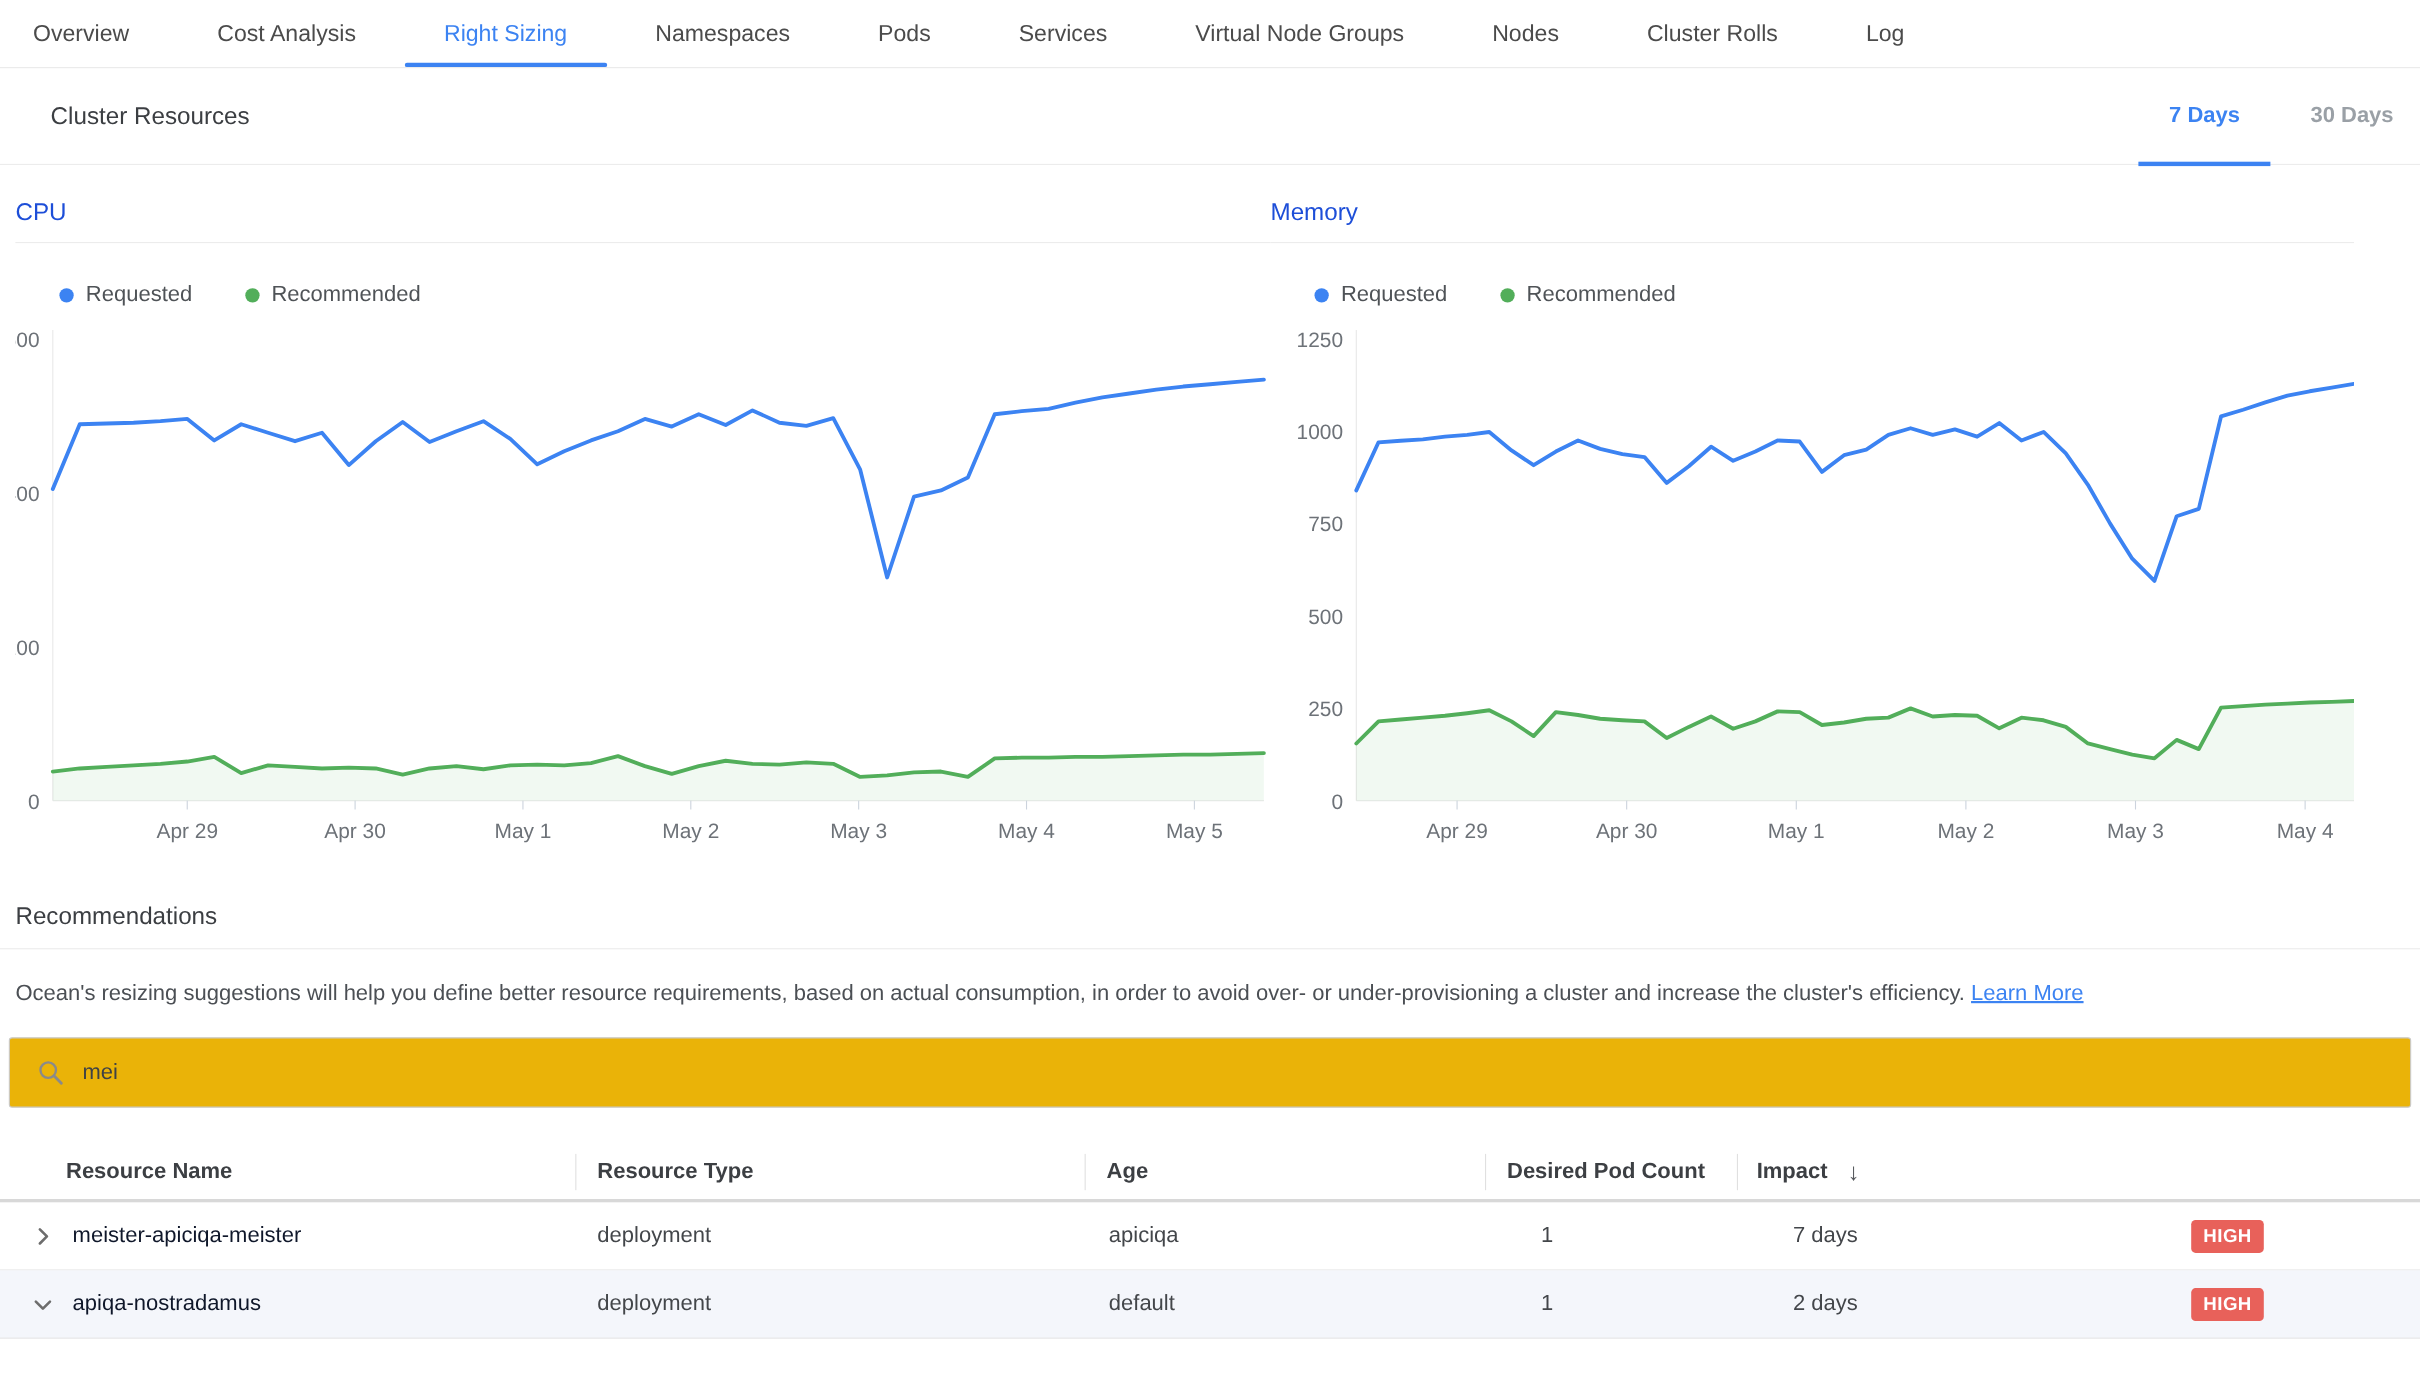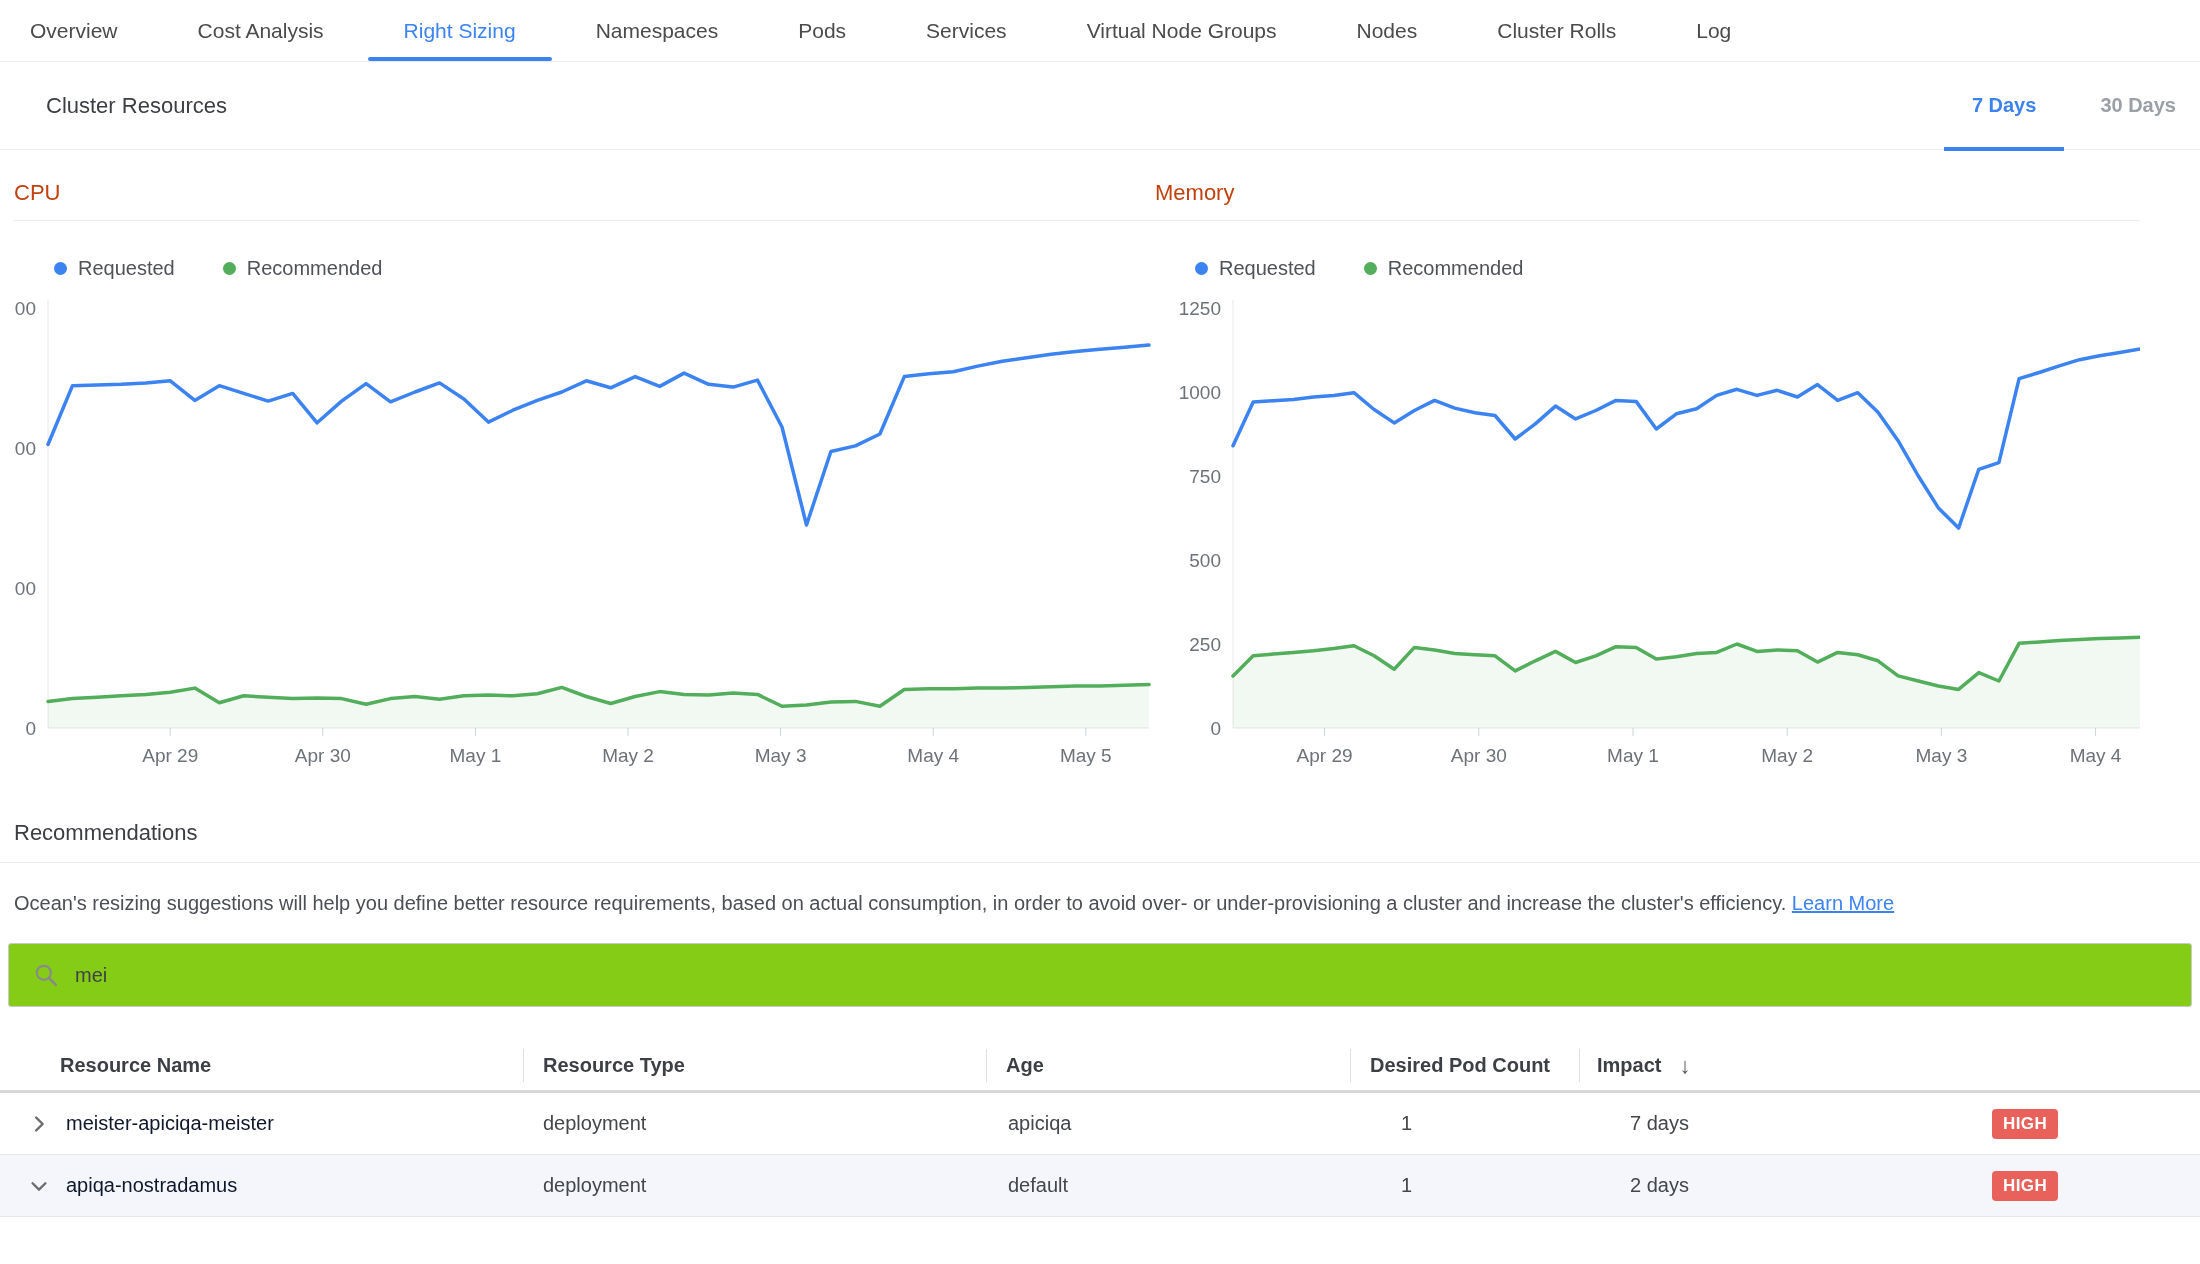--- a/index.html
+++ b/index.html
@@ -24,36 +24,36 @@
     color:#9aa0a6; cursor:pointer; position:relative; }
   .range-opt.selected { color:#3c83f2; }
   .range-opt.selected::after { content:""; position:absolute; left:-28px; right:-28px;
     bottom:-2px; height:4px; background:#3c83f2; }
 
   
   .charts-row { display:flex; }
   .chart-block { }
   .chart-block.cpu { margin-left:14px; width:1141px; }
   .chart-block.mem { width:985px; }
-  .chart-title { font-size:22px; color:#c2410c; font-weight:500; margin-top:30px;
+  .chart-title { font-size:22px; color:#1d4ed8; font-weight:500; margin-top:30px;
     padding-bottom:14px; border-bottom:1px solid #ececec; }
   .legend { display:flex; gap:48px; margin:36px 0 0 40px; align-items:center; }
   .legend-item { display:flex; align-items:center; gap:11px; font-size:20px; color:#4f5357; cursor:pointer; }
   .dot { width:13px; height:13px; border-radius:50%; flex:0 0 auto; }
   svg.chart { display:block; margin-top:12px; }
   svg.chart text { font-family:"Liberation Sans", sans-serif; font-size:19px; fill:#6d7278; }
 
   
   .rec-header { margin-top:48px; border-bottom:1px solid #ececec; padding-bottom:16px; }
   .rec-header .section-title { margin-left:14px; }
   .rec-desc { margin:26px 14px 0 14px; font-size:20px; color:#4b4f54; line-height:1.4; }
   .learn-more { color:#3c83f2; text-decoration:underline; cursor:pointer; }
 
   .search-box { margin:26px 8px 0 8px; height:64px; border:1px solid #c9c9c9; border-radius:3px;
-    display:flex; align-items:center; padding-left:24px; background:#84cc16; }
+    display:flex; align-items:center; padding-left:24px; background:#eab308; }
   .search-box input { border:none; outline:none; font-size:20px; color:#3f4246;
     margin-left:16px; width:1900px; font-family:"Liberation Sans", sans-serif; background:transparent; }
 
   
   .table { margin-top:34px; }
   .thead { display:flex; height:52px; align-items:center; border-bottom:3px solid #d8d8d8; }
   .th { font-size:20px; font-weight:bold; color:#3c3f43; display:flex; align-items:center;
     position:relative; height:100%; cursor:pointer; }
   .th:not(:first-child)::before { content:""; position:absolute; left:0; top:8px; bottom:8px;
     width:1px; background:#e0e0e0; }

